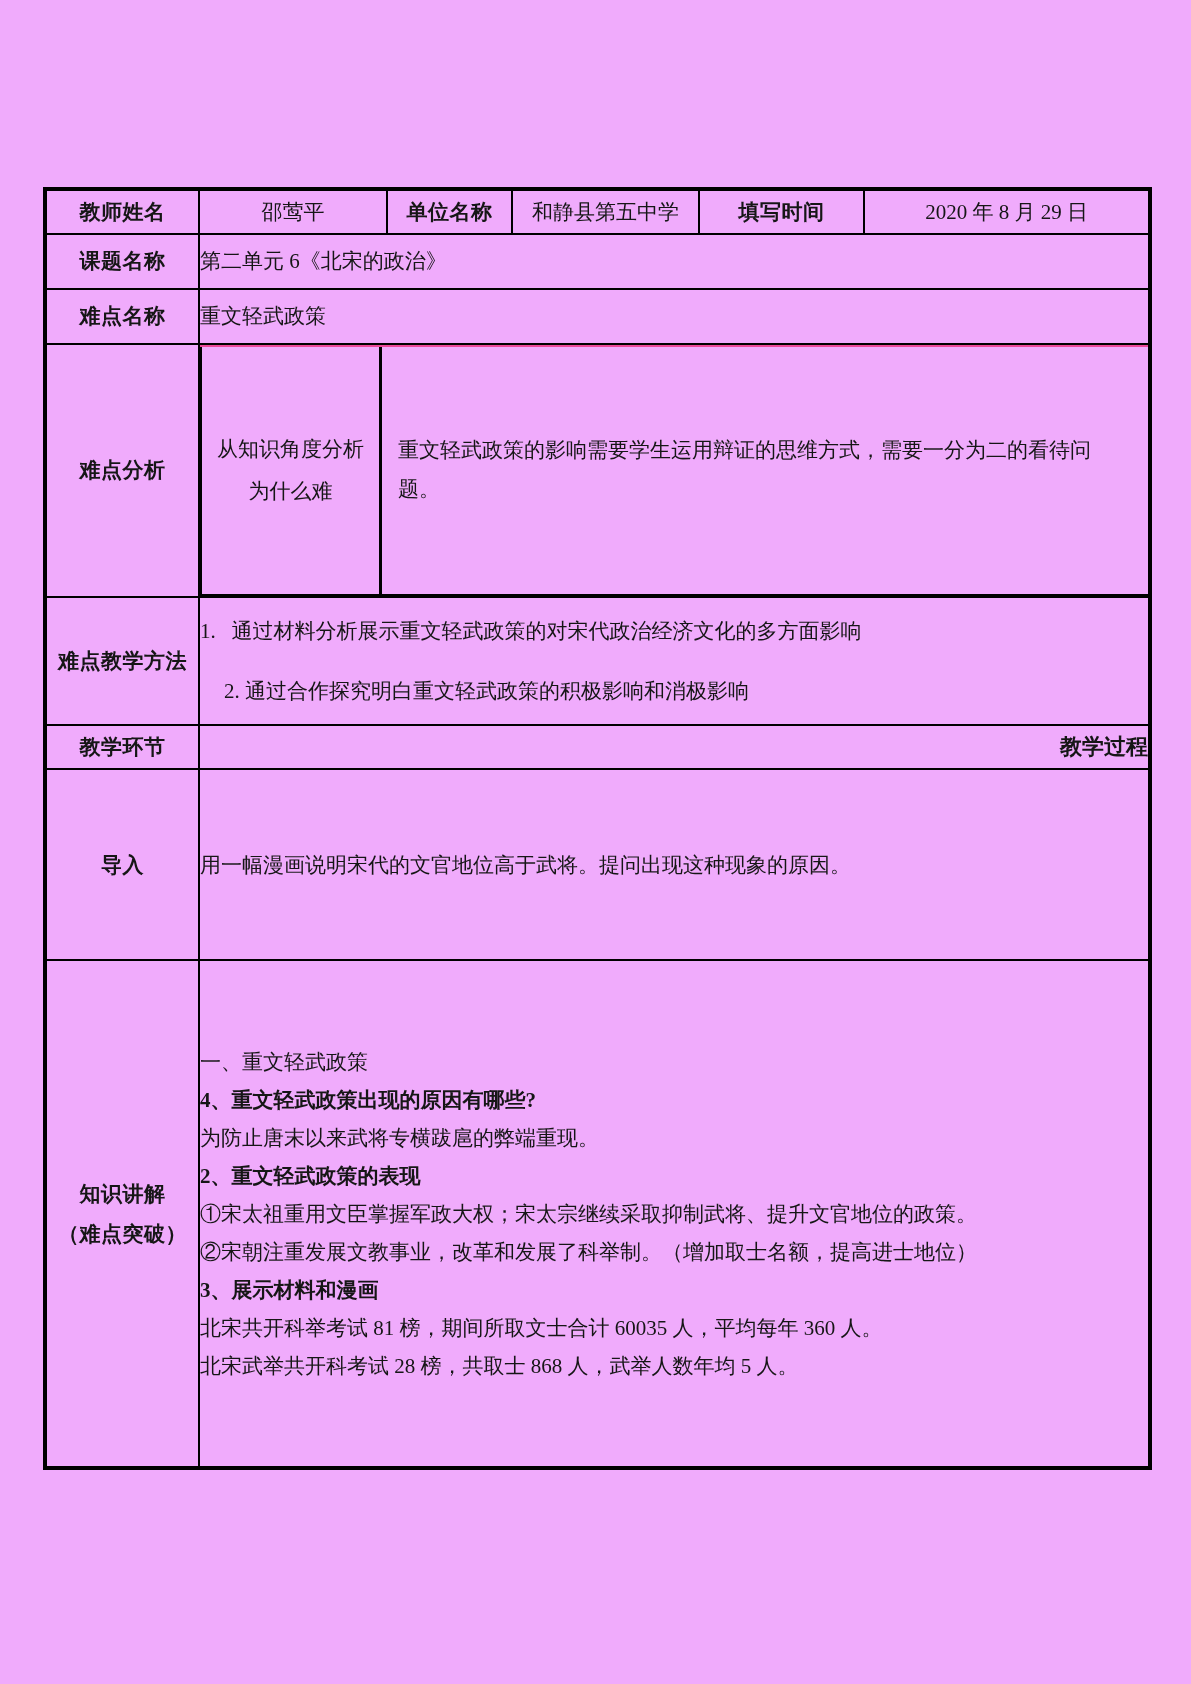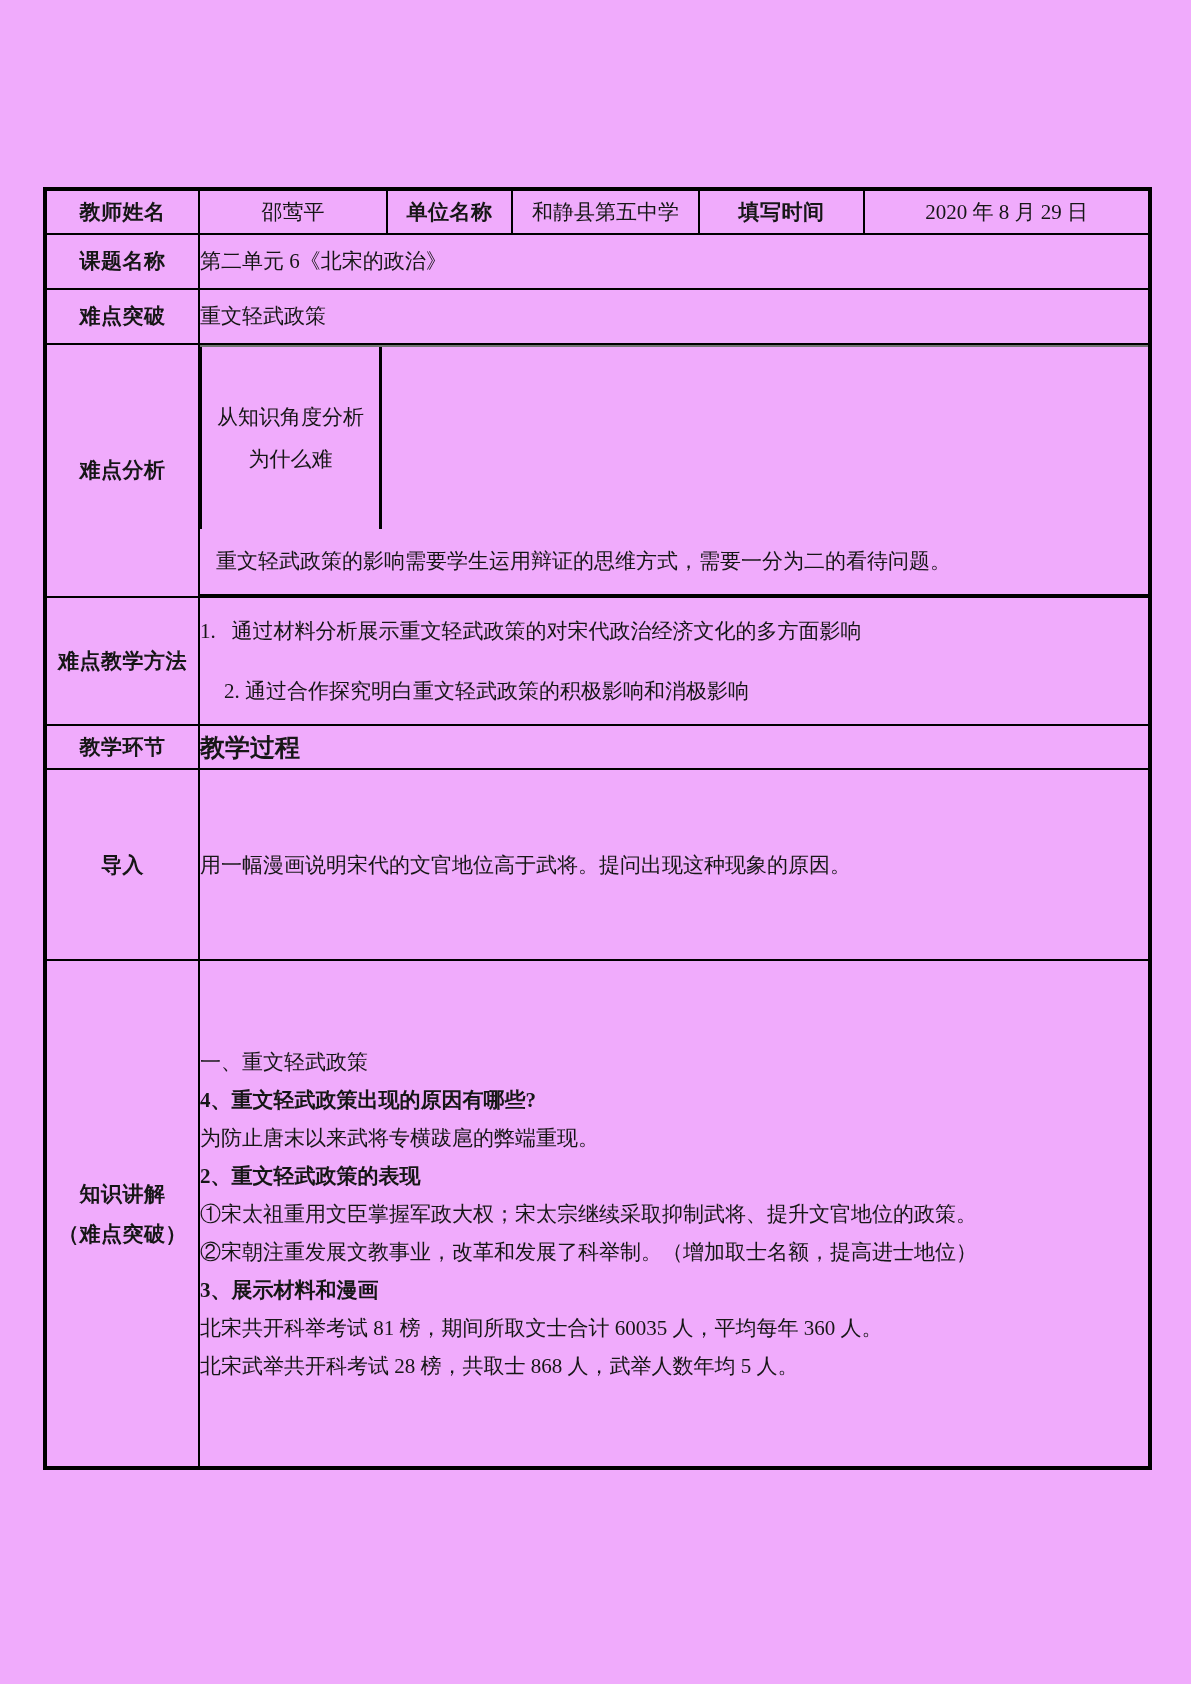--- a/index.html
+++ b/index.html
@@ -34,43 +34,43 @@
     border-right-width:3px;
     letter-spacing:0.5px;
   }
   td.val{ text-align:center; }
   td.txt{ text-align:left; padding-left:13px; white-space:pre-wrap; }
   td.title-cell{ text-align:left; padding-left:208px; }
   
   td.analysis-cell{ padding:5px 0; }
   .nested{
     display:flex; height:100%; box-sizing:border-box;
-    border-top:2px solid #737373; border-bottom:2px solid #000;flex-direction:column;
+    border-top:2px solid #ec4899; border-bottom:2px solid #000;
   }
   .nested .why{
     width:182px; flex:0 0 182px;
     border-right:3px solid #000; border-left:2px solid #000;
     display:flex; align-items:center; justify-content:center;
     text-align:center; line-height:2.0; padding:0 10px; box-sizing:border-box;
   }
   .nested .expl{
     flex:1; display:flex; align-items:center;
     padding:0 16px; line-height:1.9;
   }
   
   td.methods{
     vertical-align:top; padding:28px 0 0 13px;
   }
   .method-line{ line-height:28px; white-space:pre-wrap; }
   .method-line + .method-line{ margin-top:32px;padding-left:24px; }
   
   td.process-head{
-    text-align:left;
+    text-align:right;
     font-family:Liberation Mono, monospace;
-    font-weight:700; font-size:25px;
+    font-weight:700; font-size:22px;
   }
   
   th.k-label div{ line-height:40px; }
   td.knowledge{
     vertical-align:top; padding:55px 18px 0 11px;
   }
   .k-line{ line-height:38px; white-space:pre-wrap; }
   .k-line.b{ font-weight:700; }
   .k-line.ind{ }
 </style>
@@ -98,21 +98,21 @@
       <td class="val">2020 年 8 月 29 日</td>
     </tr>
 
 
     <tr style="height:54px">
       <th class="hdr">课题名称</th>
       <td class="title-cell" colspan="5">第二单元 6《北宋的政治》</td>
     </tr>
 
     <tr style="height:54px">
-      <th class="hdr">难点突破</th>
+      <th class="hdr">难点名称</th>
       <td class="txt" colspan="5">重文轻武政策</td>
     </tr>
 
     <tr style="height:248px">
       <th class="hdr">难点分析</th>
       <td class="analysis-cell" colspan="5">
         <div class="nested">
           <div class="why">从知识角度分析为什么难</div>
           <div class="expl">重文轻武政策的影响需要学生运用辩证的思维方式，需要一分为二的看待问题。</div>
         </div>

